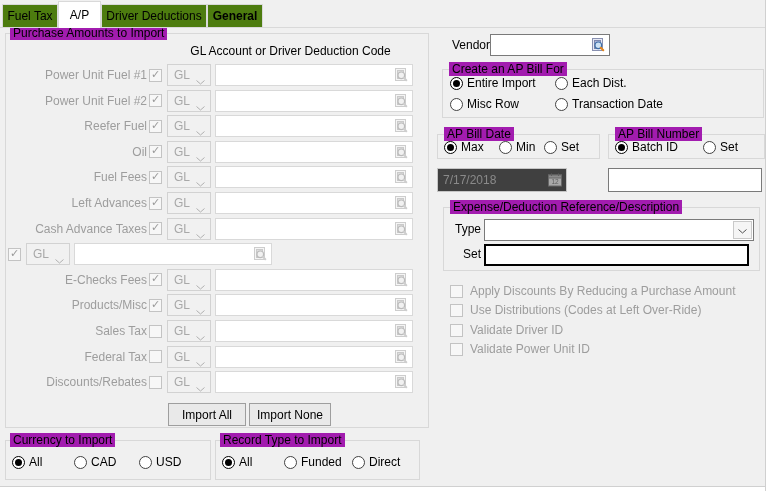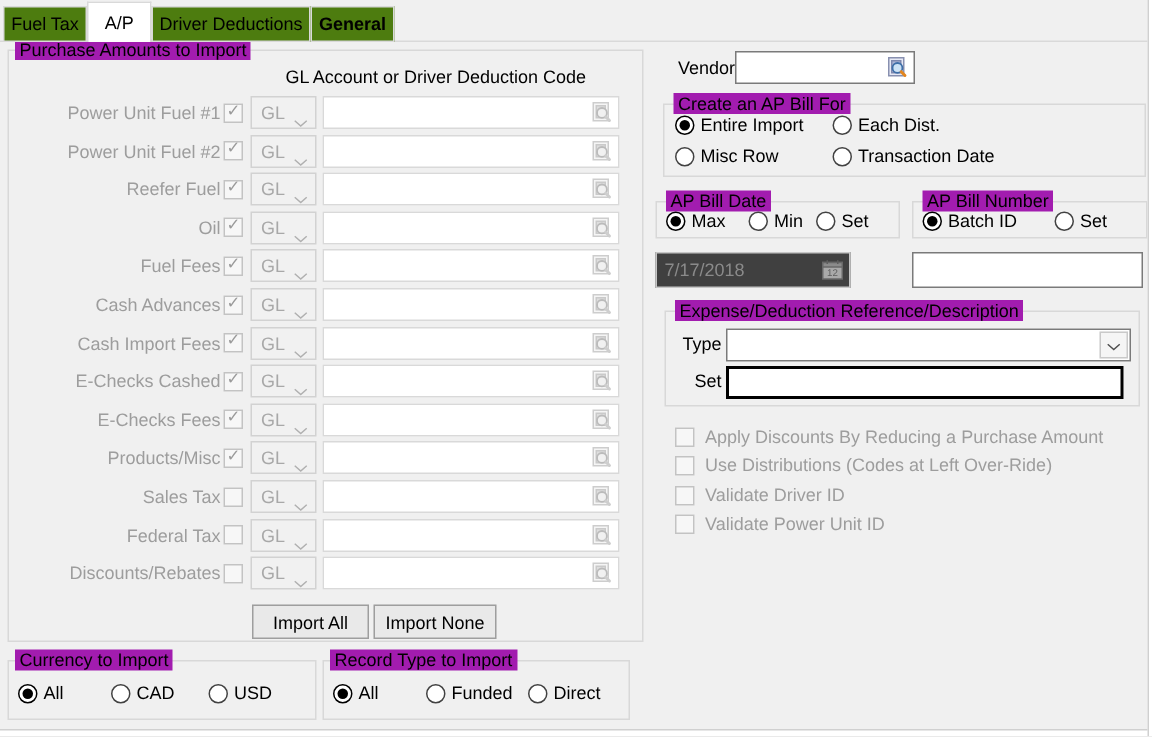--- a/index.html
+++ b/index.html
@@ -221,59 +221,58 @@
             <input value="" style="">
             <span class="icon-right"><svg width="16" height="16" viewBox="0 0 16 16">
     <rect x="2.5" y="1.5" width="10" height="12" fill="#e6e9f5" stroke="#8890b0"></rect>
     <rect x="4.5" y="3.5" width="6" height="8" fill="#aeb6d8" stroke="#7e88ae"></rect>
     <circle cx="8.3" cy="8.3" r="3.3" fill="#cfe6f7" fill-opacity="0.92" stroke="#3f6fa8" stroke-width="1.2"></circle>
     <line x1="10.8" y1="10.8" x2="13.3" y2="13.3" stroke="#e2861f" stroke-width="2" stroke-linecap="round"></line>
   </svg></span>
           </div>
         </div>
         <div class="gl-row disabled" style="top: 158px;">
-          <span class="rowlabel">Cash Advances</span>
+          <span class="rowlabel">Left Advances</span>
           <span class="cb checked off"></span>
           <div class="combo off">
             <span>GL</span>
             <span class="chev"><svg width="9" height="5" viewBox="0 0 9 5">
                 <path d="M0.5 0.5 L4.5 4 L8.5 0.5" fill="none" stroke="#505050"></path>
               </svg></span>
           </div>
           <div class="tf dark dis">
             <input value="" style="">
             <span class="icon-right"><svg width="16" height="16" viewBox="0 0 16 16">
     <rect x="2.5" y="1.5" width="10" height="12" fill="#e6e9f5" stroke="#8890b0"></rect>
     <rect x="4.5" y="3.5" width="6" height="8" fill="#aeb6d8" stroke="#7e88ae"></rect>
     <circle cx="8.3" cy="8.3" r="3.3" fill="#cfe6f7" fill-opacity="0.92" stroke="#3f6fa8" stroke-width="1.2"></circle>
     <line x1="10.8" y1="10.8" x2="13.3" y2="13.3" stroke="#e2861f" stroke-width="2" stroke-linecap="round"></line>
   </svg></span>
           </div>
         </div>
         <div class="gl-row disabled" style="top: 183.6px;">
-          <span class="rowlabel">Cash Import Fees</span>
+          <span class="rowlabel">Cash Advance Taxes</span>
           <span class="cb checked off"></span>
           <div class="combo off">
             <span>GL</span>
             <span class="chev"><svg width="9" height="5" viewBox="0 0 9 5">
                 <path d="M0.5 0.5 L4.5 4 L8.5 0.5" fill="none" stroke="#505050"></path>
               </svg></span>
           </div>
           <div class="tf dis">
             <input value="" style="">
             <span class="icon-right"><svg width="16" height="16" viewBox="0 0 16 16">
     <rect x="2.5" y="1.5" width="10" height="12" fill="#e6e9f5" stroke="#8890b0"></rect>
     <rect x="4.5" y="3.5" width="6" height="8" fill="#aeb6d8" stroke="#7e88ae"></rect>
     <circle cx="8.3" cy="8.3" r="3.3" fill="#cfe6f7" fill-opacity="0.92" stroke="#3f6fa8" stroke-width="1.2"></circle>
     <line x1="10.8" y1="10.8" x2="13.3" y2="13.3" stroke="#e2861f" stroke-width="2" stroke-linecap="round"></line>
   </svg></span>
           </div>
         </div>
         <div class="gl-row disabled" style="top: 209.2px;">
-          <span class="rowlabel">E-Checks Cashed</span>
           <span class="cb checked off"></span>
           <div class="combo off">
             <span>GL</span>
             <span class="chev"><svg width="9" height="5" viewBox="0 0 9 5">
                 <path d="M0.5 0.5 L4.5 4 L8.5 0.5" fill="none" stroke="#505050"></path>
               </svg></span>
           </div>
           <div class="tf dis">
             <input value="" style="">
             <span class="icon-right"><svg width="16" height="16" viewBox="0 0 16 16">

